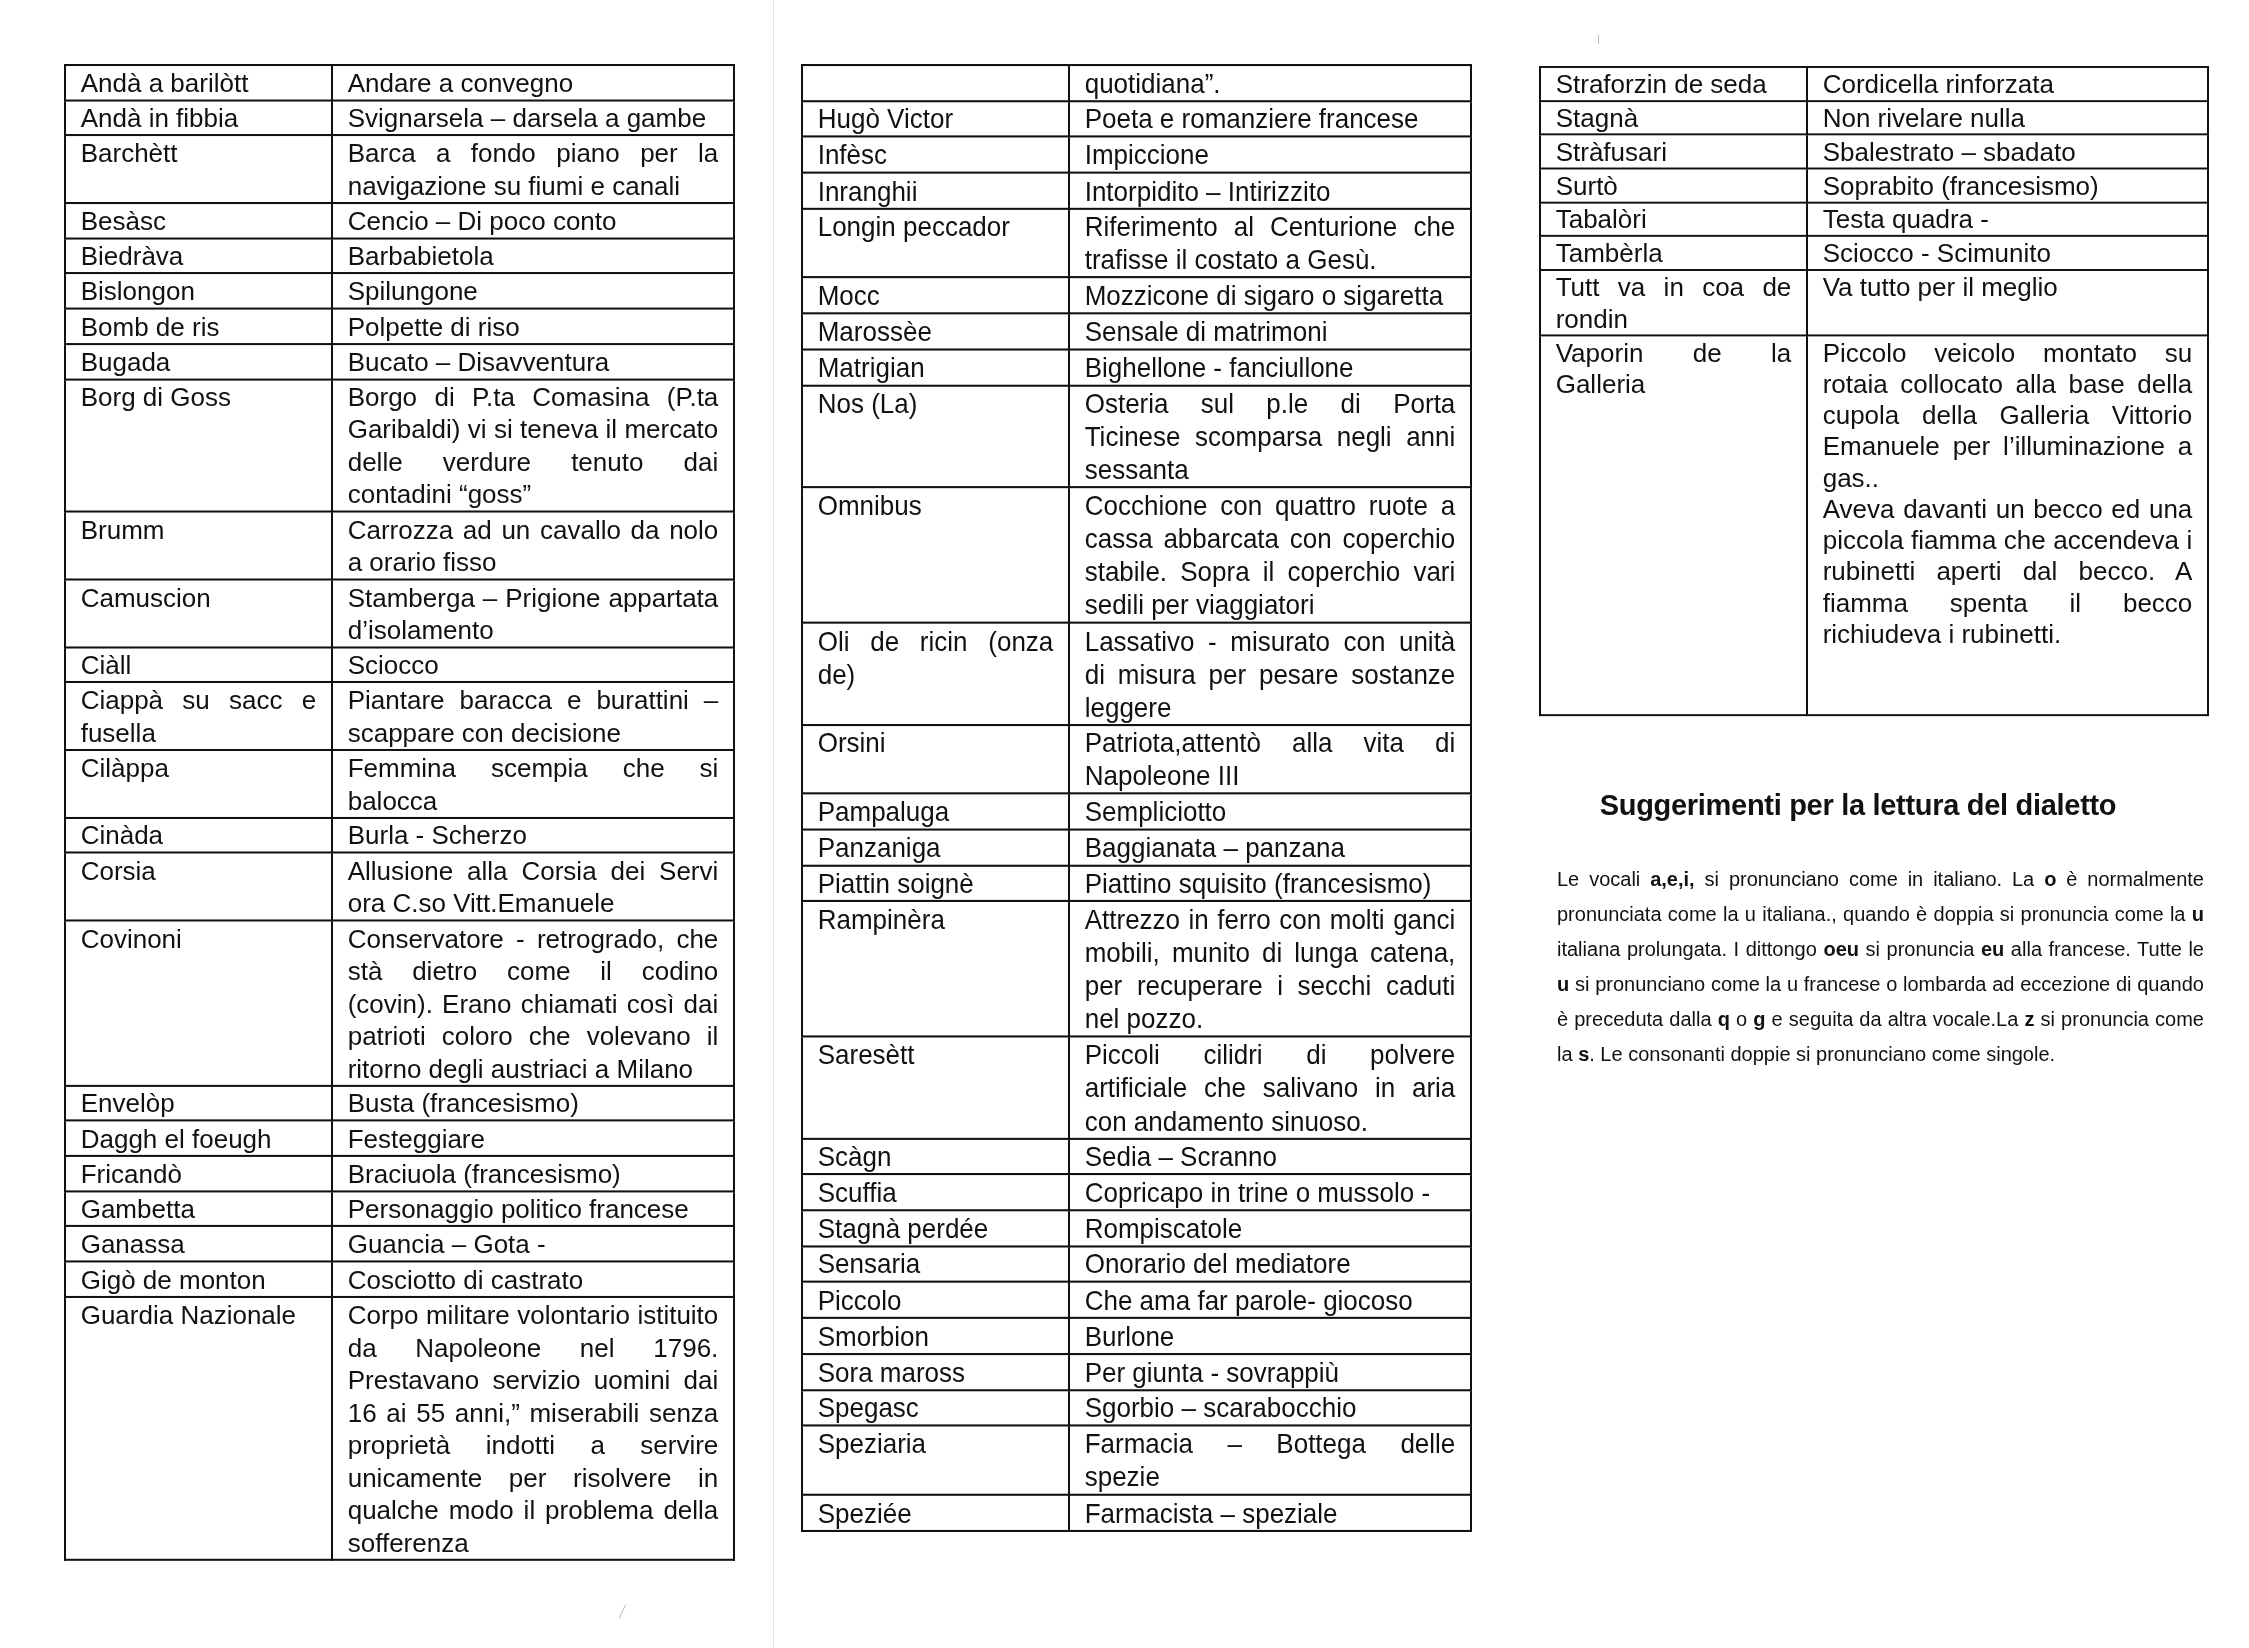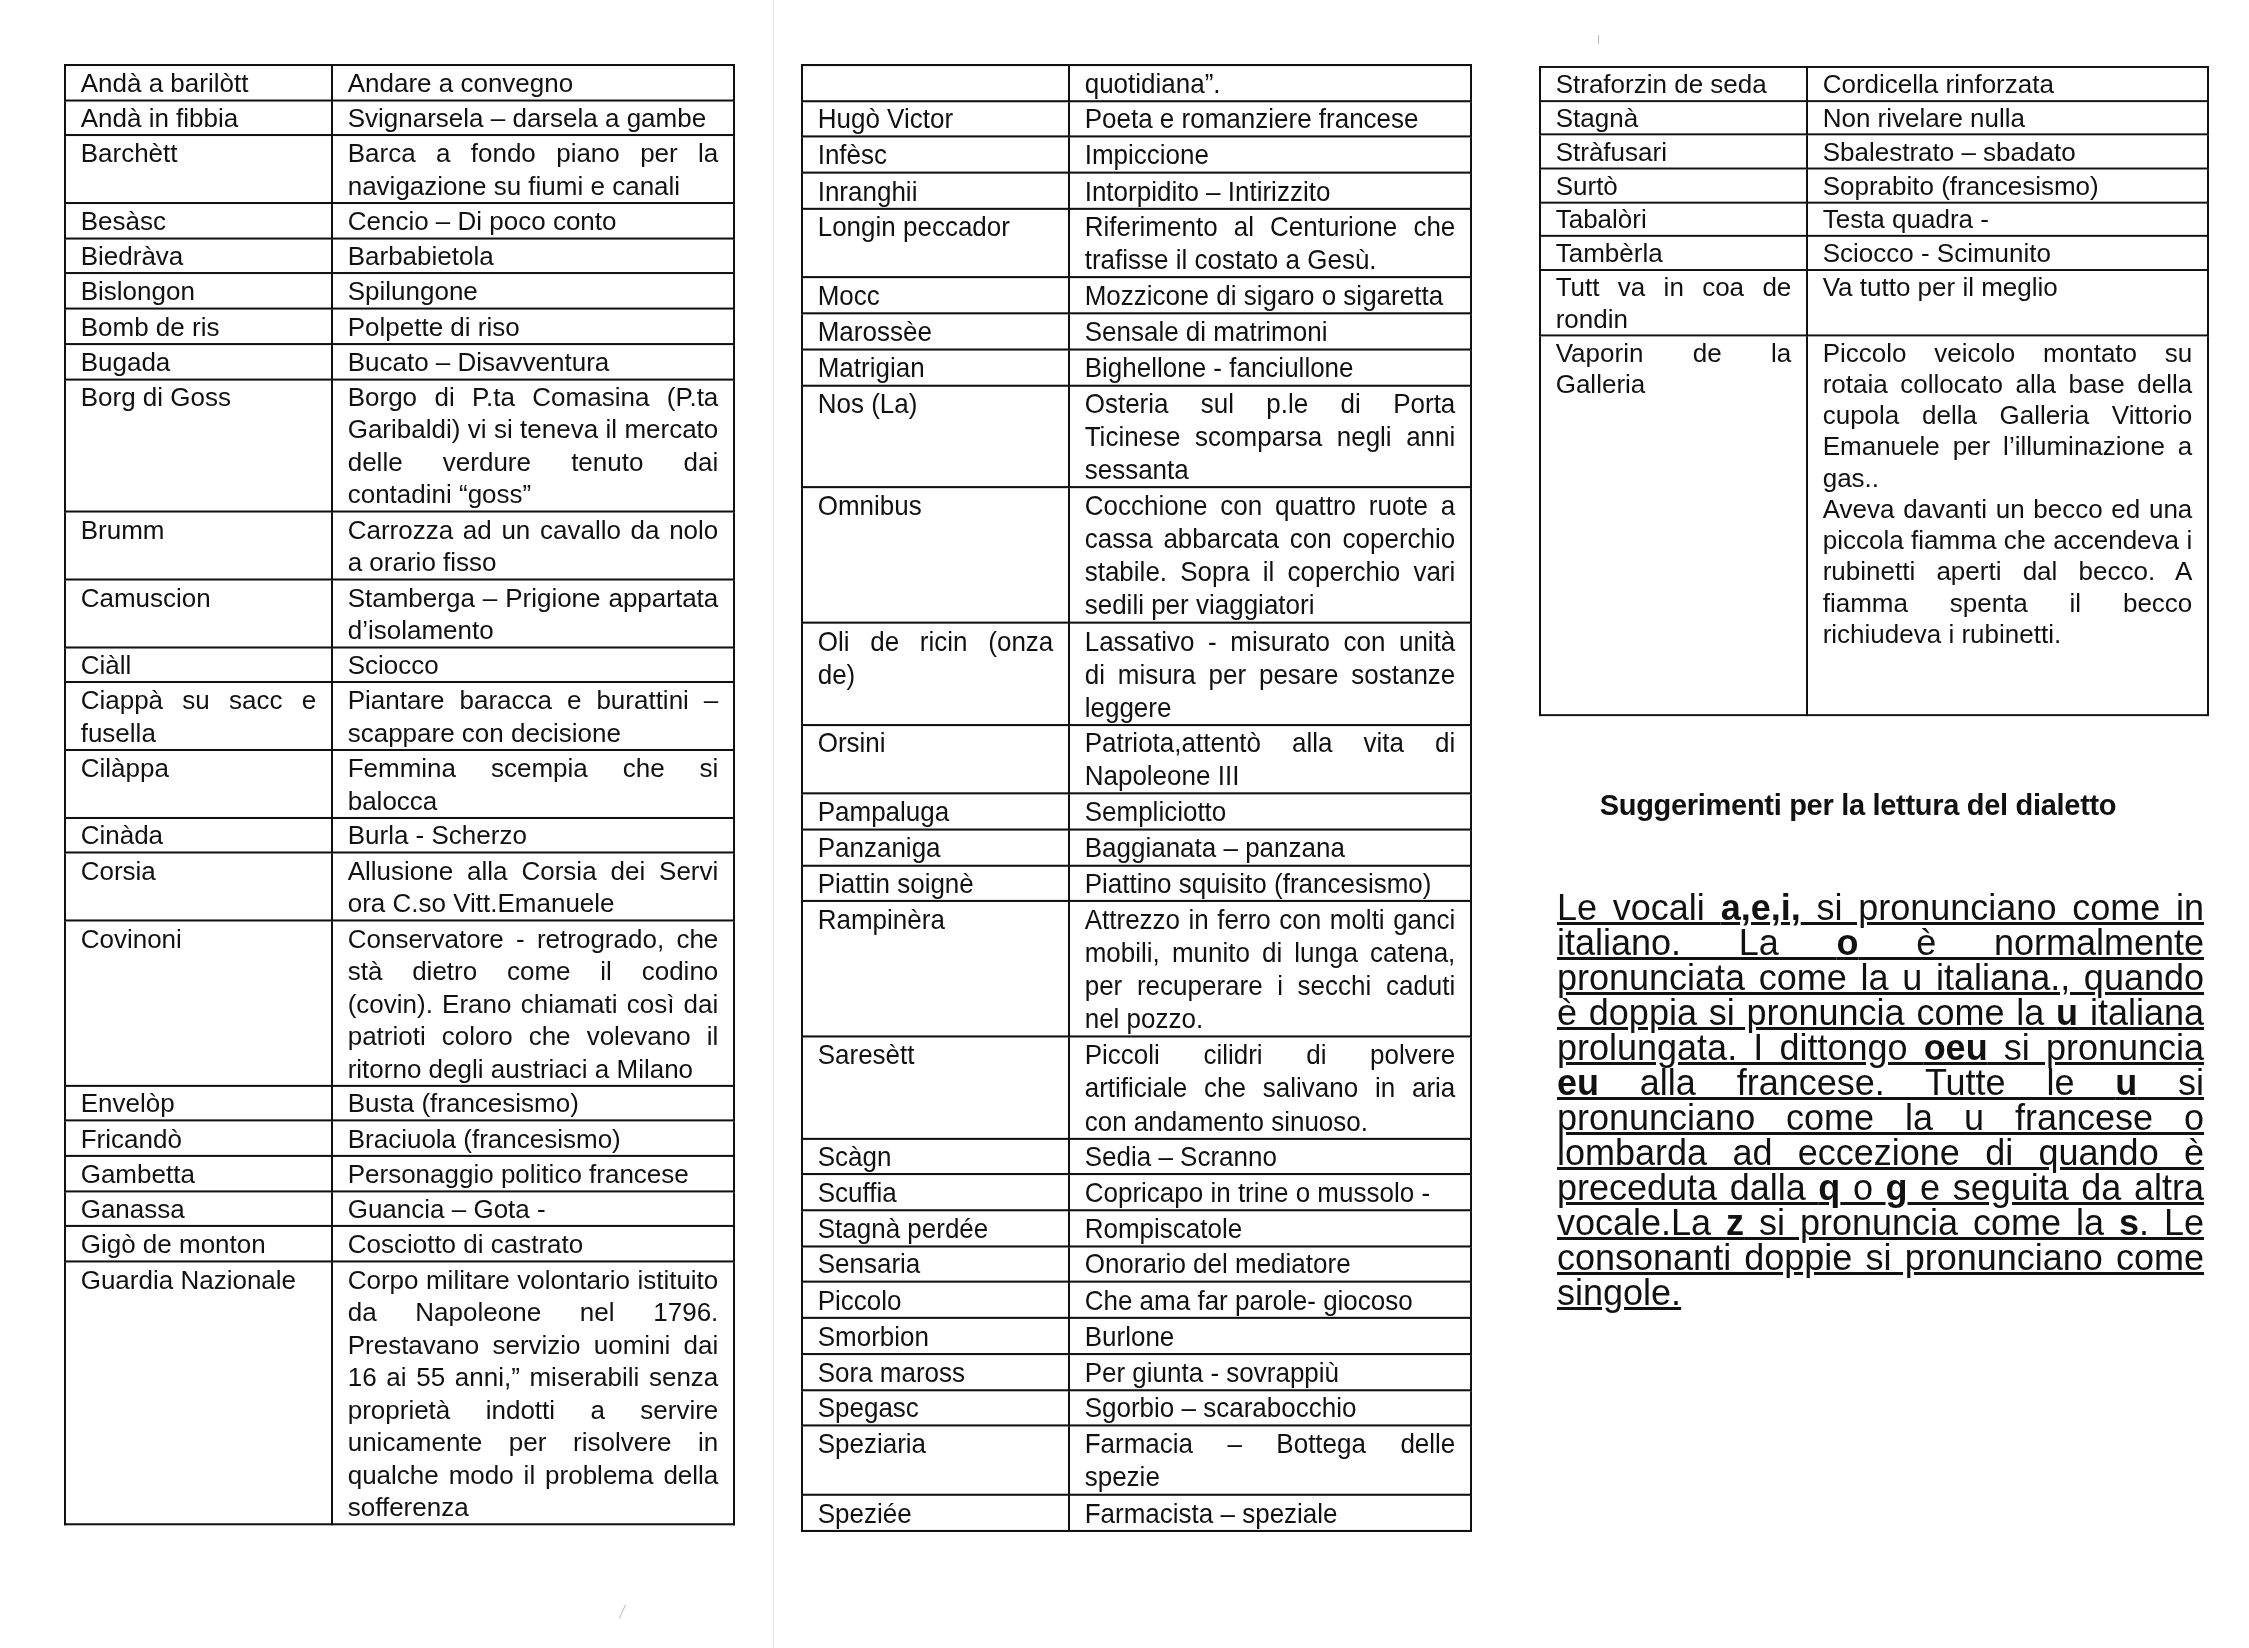--- a/index.html
+++ b/index.html
@@ -27,22 +27,22 @@
   #tbl-mid { left:801px; top:64px; width:670px; }
   #tbl-right { left:1539px; top:66px; width:668px; }
   #tbl-left col.c1 { width:267px; } #tbl-left col.c2 { width:402px; }
   #tbl-mid col.c1 { width:267px; } #tbl-mid col.c2 { width:402px; }
   #tbl-right col.c1 { width:267px; } #tbl-right col.c2 { width:401px; }
   .tips-title {
     position:absolute; left:1524px; top:789px; width:668px; text-align:center;
     font-weight:bold; font-size:29px; letter-spacing:-0.3px;
   }
   .tips-body {
-    position:absolute; left:1557px; top:890px; width:647px;
-    font-size:36px; line-height:35px; text-align:justify; text-align-last:left;text-decoration:underline;
+    position:absolute; left:1557px; top:862px; width:647px;
+    font-size:20px; line-height:35px; text-align:justify; text-align-last:left;
   }
   .tips-body b { font-weight:bold; }
   .mark { position:absolute; background:#bbb; }
 </style>
 </head>
 <body>
 
 <div class="fold" style="left:773px;"></div>
 <div class="mark" style="left:1598px; top:35px; width:1.3px; height:9.4px;"></div>
 <div class="mark" style="left:622px; top:1604px; width:1.3px; height:14.7px; transform:rotate(25deg);"></div>
@@ -119,20 +119,24 @@
       </tr>
       <tr>
         <td class="term">Covinoni</td>
         <td class="def">Conservatore - retrogrado, che stà dietro come il codino (covin). Erano chiamati così dai patrioti coloro che volevano il ritorno degli austriaci a Milano</td>
       </tr>
       <tr>
         <td class="term">Envelòp</td>
         <td class="def">Busta (francesismo)</td>
       </tr>
       <tr>
+        <td class="term just">Daggh el foeugh</td>
+        <td class="def">Festeggiare</td>
+      </tr>
+      <tr>
         <td class="term">Fricandò</td>
         <td class="def">Braciuola (francesismo)</td>
       </tr>
       <tr>
         <td class="term">Gambetta</td>
         <td class="def">Personaggio politico francese</td>
       </tr>
       <tr>
         <td class="term">Ganassa</td>
         <td class="def">Guancia – Gota -</td>

